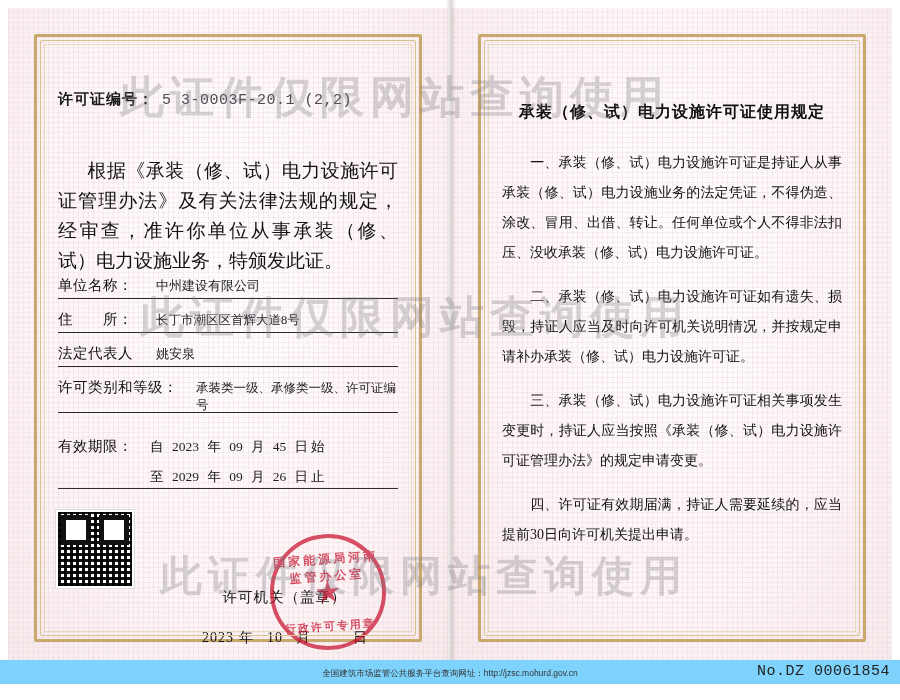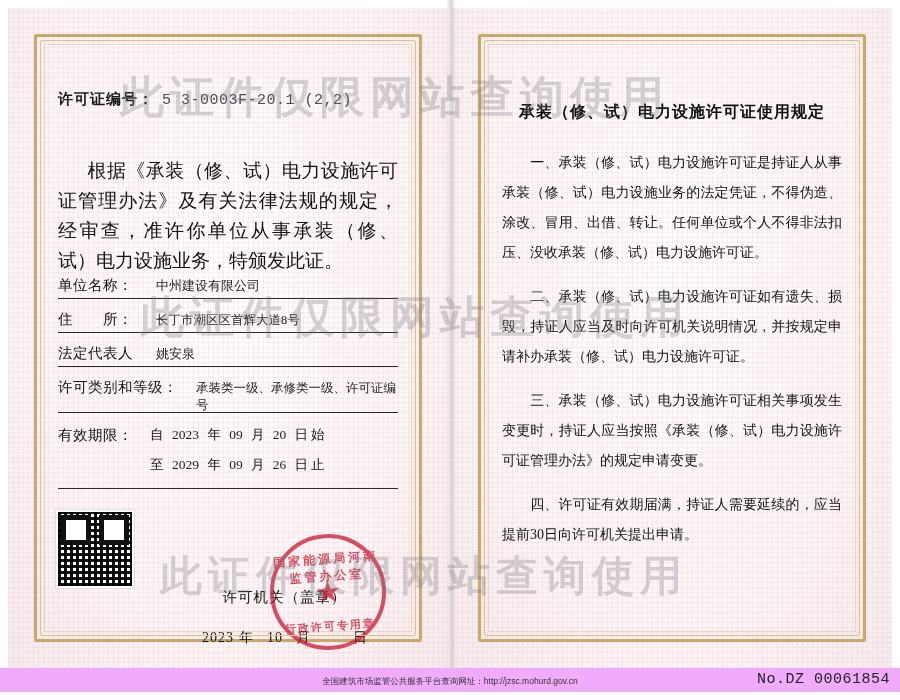--- a/index.html
+++ b/index.html
@@ -152,21 +152,21 @@
   .f-addr   { top: 258px; align-items: flex-end; }
   .u-addr   { top: 280px; }
   .f-legal  { top: 292px; }
   .u-legal  { top: 314px; }
   .f-class  { top: 326px; }
   .u-class  { top: 360px; }
 
   .valid-block { position: absolute; left: 6px; right: 6px; top: 374px; }
   .valid-row {
     display: flex;
-    align-items: flex-start;
+    align-items: flex-end;
     font-size: 14.5px;
     color: #121212;
     height: 30px;
   }
   .valid-row .lab { flex: 0 0 92px; letter-spacing: 0.5px; }
   .valid-row .lab2 { flex: 0 0 92px; padding-left: 0; }
   .valid-row .seg { display: flex; align-items: baseline; gap: 3px; }
   .valid-row .num {
     font-size: 13.5px;
     color: #1d1d22;
@@ -293,23 +293,23 @@
     font-family: Liberation Serif, serif;
     pointer-events: none;
   }
   .wm1 { left: 120px; top: 68px;  font-size: 44px; }
   .wm2 { left: 140px; top: 288px; font-size: 44px; }
   .wm3 { left: 160px; top: 548px; font-size: 42px; }
 
   
   .footer {
     position: absolute;
-    left: 0; bottom: 8px;
+    left: 0; bottom: 16px;
     width: 900px; height: 24px;
-    background: #f0abfc;
+    background: #7dd3fc;
   }
   .footer-center {
     position: absolute;
     left: 0; right: 0; bottom: 4px;
     text-align: center;
     font-size: 8.5px;
     color: #333;
     font-family: "Liberation Sans", "DejaVu Sans", sans-serif;
   }
   .footer-right {
@@ -367,21 +367,21 @@
 
         <div class="valid-block">
           <div class="valid-row">
             <span class="lab">有效期限：</span>
             <span class="seg">
               <span class="unitchar">自</span>
               <span class="num">2023</span>
               <span class="unitchar">年</span>
               <span class="num sm">09</span>
               <span class="unitchar">月</span>
-              <span class="num sm">20</span>
+              <span class="num sm">45</span>
               <span class="unitchar">日</span>
               <span class="unitchar">始</span>
             </span>
           </div>
           <div class="valid-row">
             <span class="lab2"></span>
             <span class="seg">
               <span class="unitchar">至</span>
               <span class="num">2029</span>
               <span class="unitchar">年</span>

